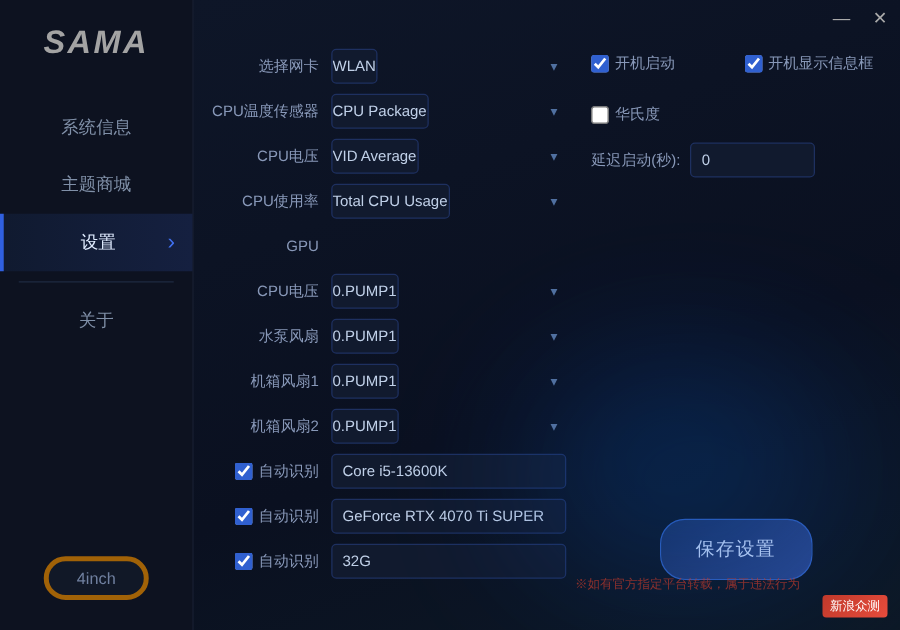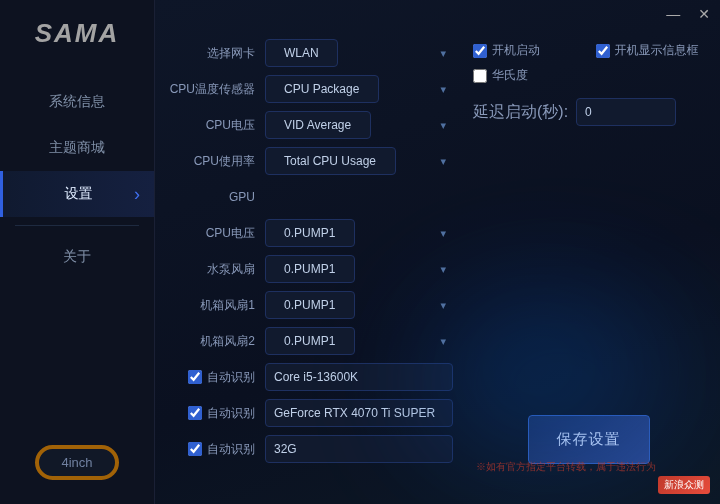--- a/index.html
+++ b/index.html
@@ -149,21 +149,21 @@
       flex-shrink: 0;
       text-align: right;
     }
     .form-select {
       flex: 1;
       background: #111a2e;
       border: 1px solid #1e3060;
       border-radius: 4px;
       color: #c0d0e8;
       font-size: 12px;
-      padding: 5px 18px;
+      padding: 5px 0;
       appearance: none;
       -webkit-appearance: none;
       cursor: pointer;
       position: relative;
       height: 28px;
     }
     .select-wrapper {
       flex: 1;
       position: relative;
     }
@@ -207,66 +207,66 @@
       flex: 1;
       display: flex;
       flex-direction: column;
       gap: 10px;
       padding-left: 10px;
     }
 
     .options-top {
       display: grid;
       grid-template-columns: 1fr 1fr;
-      gap: 8px 14px;
+      gap: 24px 14px;
       margin-top: 4px;
     }
 
     .delay-row {
       display: flex;
       align-items: center;
       gap: 8px;
       margin-top: 4px;
     }
     .delay-label {
-      font-size: 16px;
+      font-size: 12px;
       color: #8898b8;
       white-space: nowrap;
     }
     .delay-input {
       width: 100px;
       background: #111a2e;
       border: 1px solid #1e3060;
       border-radius: 4px;
       color: #c0d0e8;
       font-size: 12px;
       padding: 5px 8px;
       height: 28px;
     }
 
     .save-btn {
       background: linear-gradient(135deg, #1a3060 0%, #2a4890 100%);
       border: 1px solid #3060c0;
-      border-radius: 4px;
+      border-radius: 20px;
       color: #c8dcff;
       font-size: 15px;
       cursor: pointer;
       padding: 14px 28px;
       margin-top: auto;
       margin-bottom: 30px;
       align-self: center;
       min-width: 110px;
       text-align: center;
       letter-spacing: 1px;
     }
 
     .watermark {
       position: absolute;
       bottom: 30px;
-      right: 64px;
+      right: 80px;
       font-size: 10px;
       color: #c0392b;
       opacity: 0.7;
     }
 
     .xinlang-badge {
       position: absolute;
       bottom: 10px;
       right: 10px;
       background: linear-gradient(135deg, #c0392b, #e74c3c);

